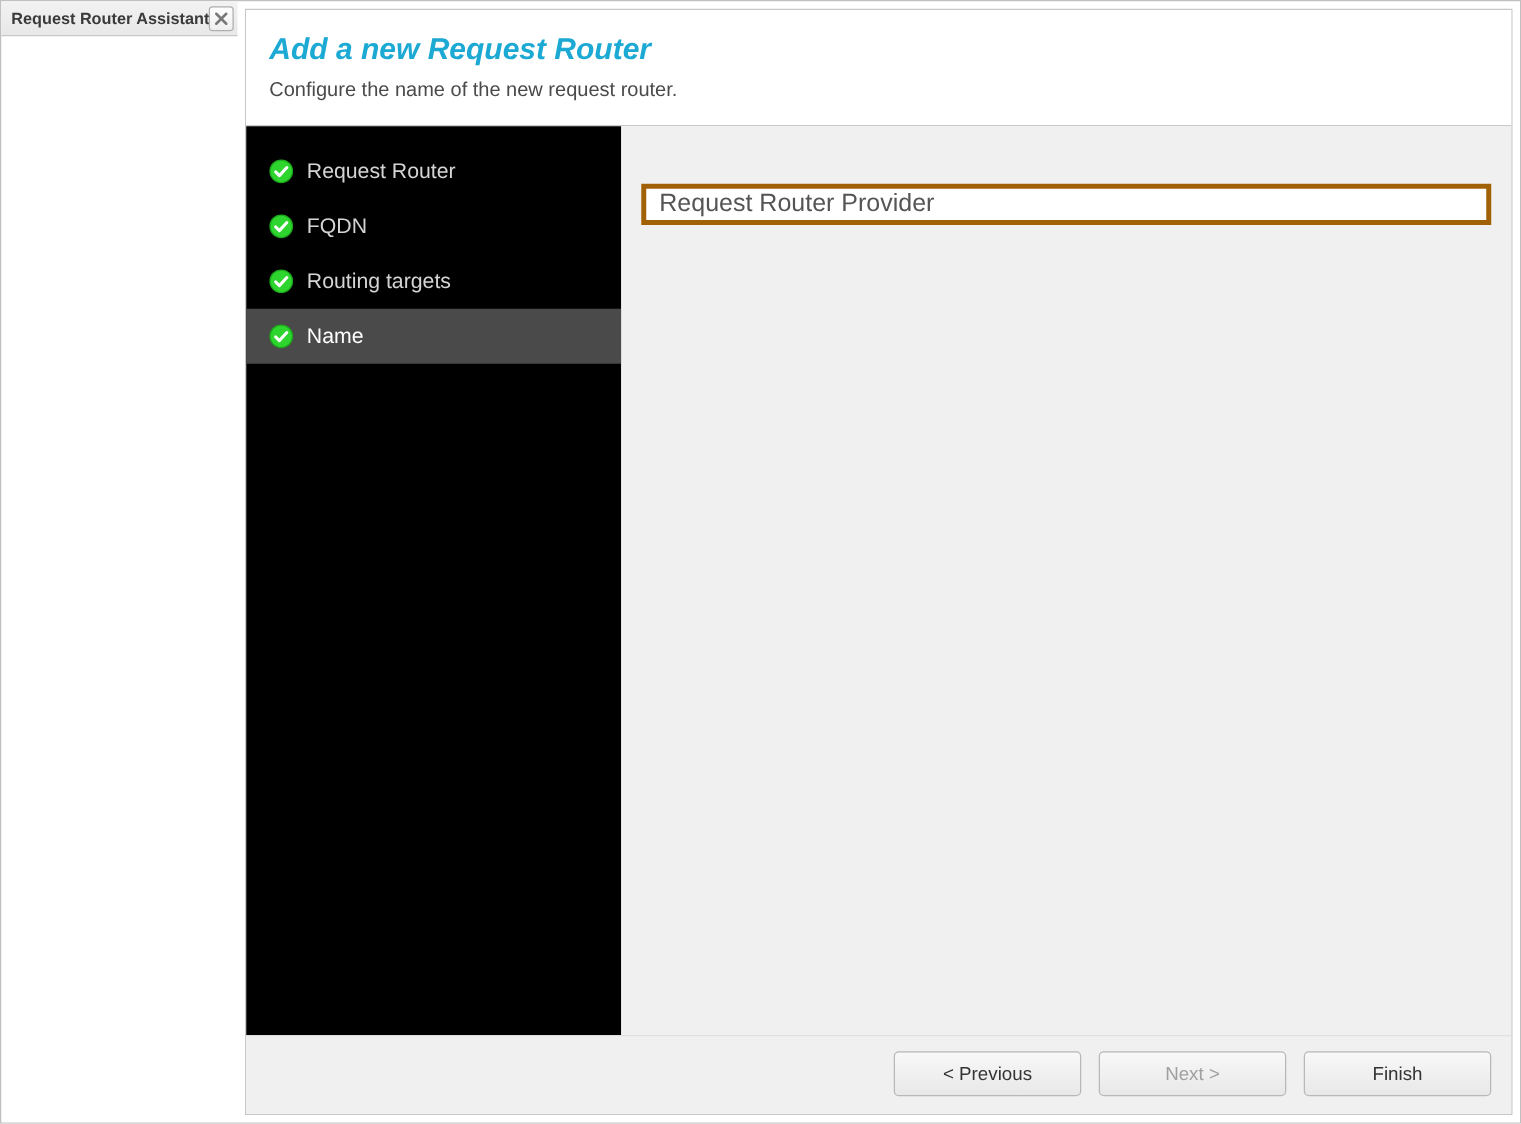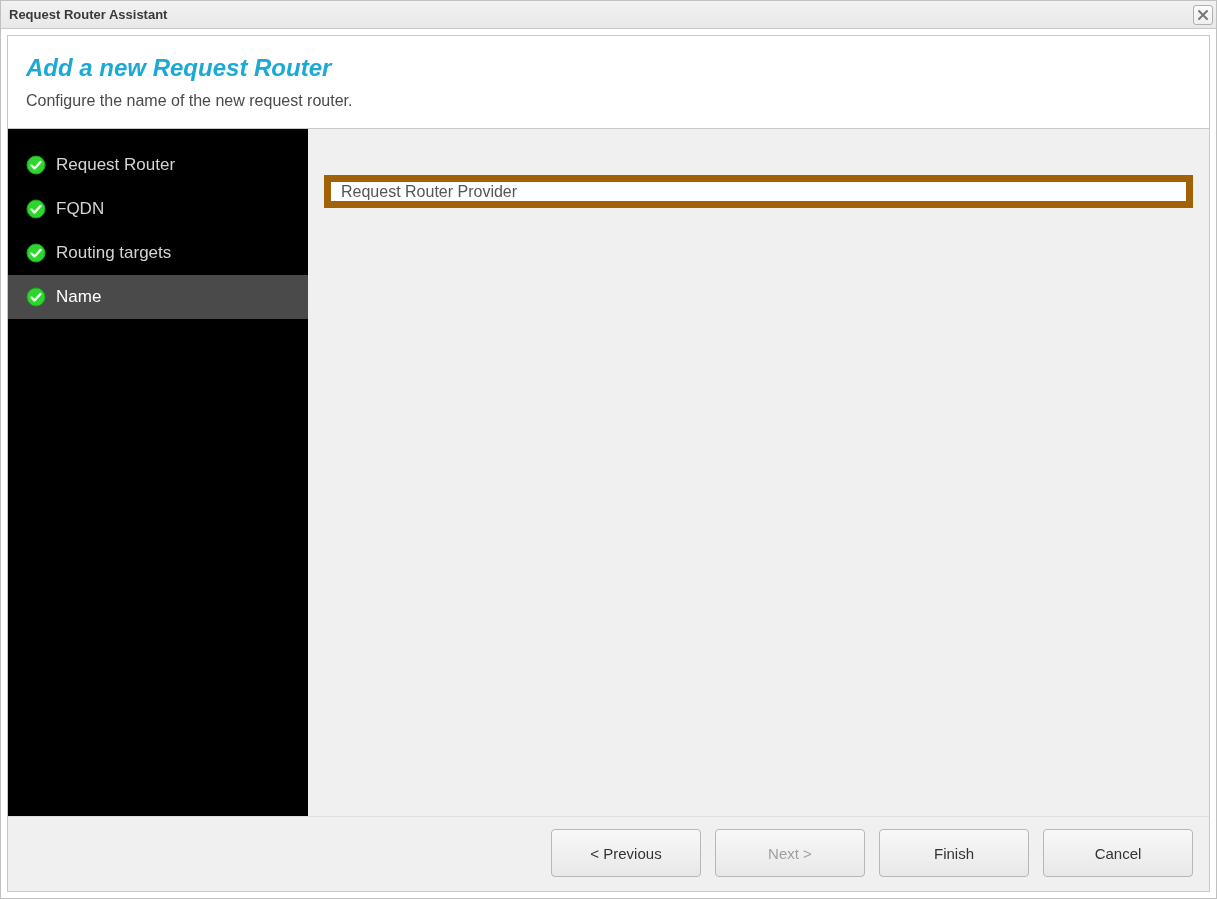--- a/index.html
+++ b/index.html
@@ -13,21 +13,21 @@
       width: 1217px;
       height: 899px;
       overflow: hidden;
     }
     .dialog {
       width: 1217px;
       height: 899px;
       border: 1px solid #c0c0c0;
       background: #ffffff;
       display: flex;
-      flex-direction: column;
+      flex-direction: row;
     }
     .titlebar {
       display: flex;
       align-items: center;
       justify-content: space-between;
       background: linear-gradient(to bottom, #f2f2f2, #e8e8e8);
       border-bottom: 1px solid #c8c8c8;
       padding: 3px 3px 3px 8px;
       height: 28px;
     }
@@ -107,38 +107,38 @@
       flex-shrink: 0;
     }
     .content {
       flex: 1;
       background: #f0f0f0;
       padding: 46px 16px 16px 16px;
     }
     .text-input {
       width: 100%;
       height: 33px;
-      border: 7px solid #a16207;
+      border: 4px solid #a16207;
       background: #ffffff;
       padding: 0 10px;
-      font-size: 16px;
+      font-size: 20px;
       color: #555;
       outline: none;
     }
     .footer {
       background: #f0f0f0;
       border-top: 1px solid #e0e0e0;
       padding: 12px 16px 14px 16px;
       display: flex;
       justify-content: flex-end;
       gap: 14px;
     }
     .btn {
       width: 150px;
-      height: 48px;
+      height: 36px;
       border: 1px solid #b8b8b8;
       border-radius: 4px;
       background: linear-gradient(to bottom, #f8f8f8, #e8e8e8);
       font-size: 15px;
       color: #333;
       cursor: pointer;
     }
     .btn:disabled {
       color: #a0a0a0;
       cursor: default;
@@ -201,18 +201,17 @@
       <div class="content">
         <input type="text" class="text-input" value="Request Router Provider" style="">
       </div>
 
     </div>
 
     <div class="footer">
       <button class="btn">&lt; Previous</button>
       <button class="btn" disabled="">Next &gt;</button>
       <button class="btn">Finish</button>
-      <button class="btn">Cancel</button>
     </div>
 
   </div>
 
 </div>
 
 </body></html>

